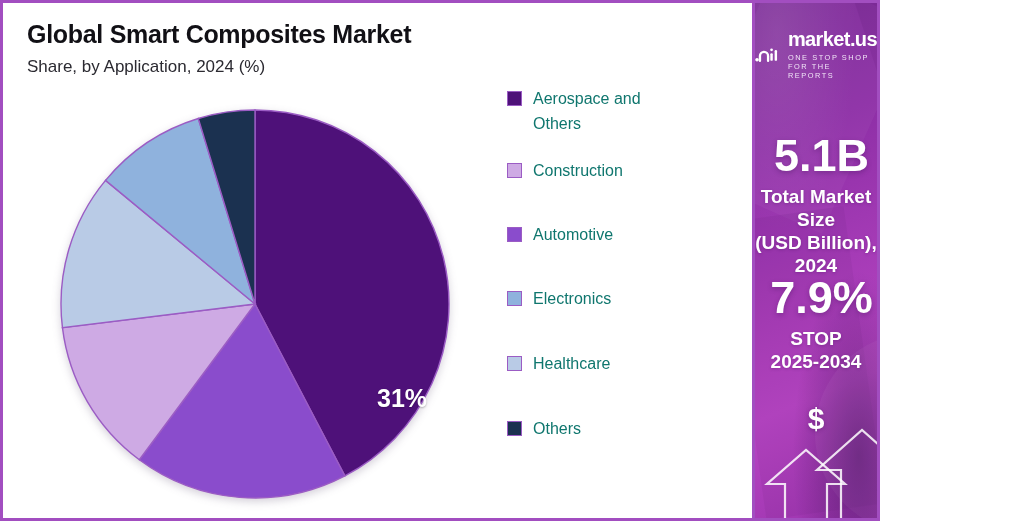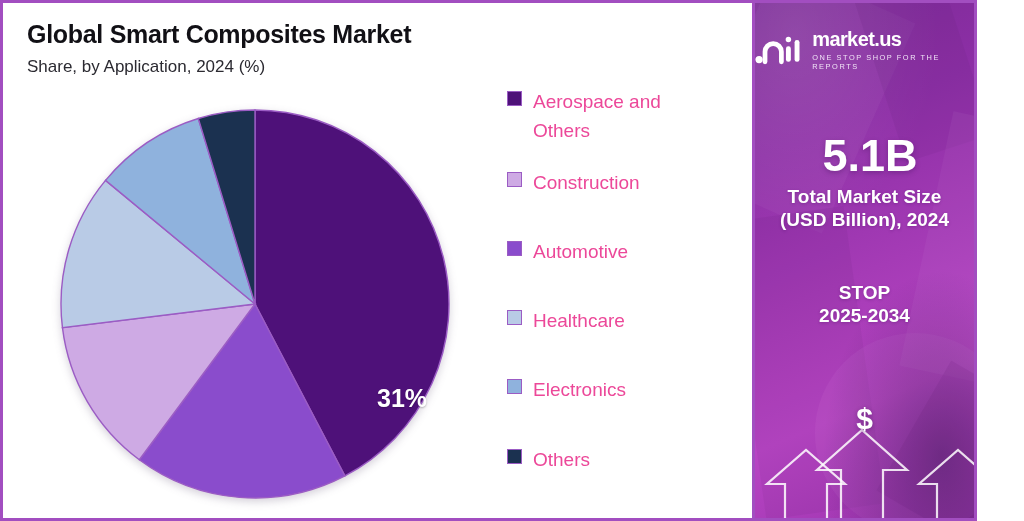--- a/index.html
+++ b/index.html
@@ -4,21 +4,21 @@
 <title>Global Smart Composites Market</title>
 <style>
   html,body{margin:0;padding:0;}
   body{
     width:1024px;height:521px;overflow:hidden;
     background:#ffffff;
     font-family:"Liberation Sans", sans-serif;
     -webkit-font-smoothing:antialiased;
   }
   .infographic{
-    position:relative;width:977px;height:521px;box-sizing:border-box;
+    position:relative;width:880px;height:521px;box-sizing:border-box;
     display:flex;
     background:#ffffff;
     border:3px solid #a24ec0;
   }
 
   
   .left-panel{
     position:relative;
     width:752px;height:515px;
     background:#ffffff;
@@ -50,21 +50,21 @@
   .legend-item{
     display:flex;align-items:flex-start;
     margin-bottom:20px;
   }
   .legend-item.tall{margin-bottom:22px;}
   .legend-swatch{
     width:15px;height:15px;flex:0 0 15px;margin-top:4px;margin-right:11px;
     border:1px solid #9b5cc4;box-sizing:border-box;
   }
   .legend-label{
-    font-size:19px;color:#ec4899;line-height:1.55;
+    font-size:16px;color:#0f766e;line-height:1.55;
   }
 
   
   .v-divider{
     position:absolute;right:0;top:0;width:3px;height:515px;background:#a24ec0;
   }
 
   
   .right-panel{
     position:relative;flex:1 1 auto;height:515px;overflow:hidden;
@@ -150,27 +150,27 @@
         <span class="legend-swatch" style="background:#ceaae4"></span>
         <span class="legend-label">Construction</span>
       </div>
 
       <div class="legend-item" style="margin-bottom:39px">
         <span class="legend-swatch" style="background:#8a4ccc"></span>
         <span class="legend-label">Automotive</span>
       </div>
 
       <div class="legend-item" style="margin-bottom:40px">
+        <span class="legend-swatch" style="background:#8fb2dd"></span>
+        <span class="legend-label">Electronics</span>
+      </div>
+
+      <div class="legend-item" style="margin-bottom:40px">
         <span class="legend-swatch" style="background:#b9cbe6"></span>
         <span class="legend-label">Healthcare</span>
-      </div>
-
-      <div class="legend-item" style="margin-bottom:40px">
-        <span class="legend-swatch" style="background:#8fb2dd"></span>
-        <span class="legend-label">Electronics</span>
       </div>
 
       <div class="legend-item">
         <span class="legend-swatch" style="background:#1b3150"></span>
         <span class="legend-label">Others</span>
       </div>
 
     </div>
 
     <div class="v-divider"></div>
@@ -203,20 +203,21 @@
 
     <div class="stat stat-1">
       <p class="stat-value">5.1B</p>
       <p class="stat-caption">
         <span>Total Market Size</span>
         <span>(USD Billion), 2024</span>
       </p>
     </div>
 
     <div class="stat stat-2">
+      <p class="stat-value">7.9%</p>
       <p class="stat-caption">
         <span>STOP</span>
         <span>2025-2034</span>
       </p>
     </div>
 
     <div class="arrows">
       <div class="dollar">$</div>
       <svg width="269" height="120" viewBox="0 0 269 120">
         <g fill="none" stroke="rgba(255,255,255,0.85)" stroke-width="2.2">

